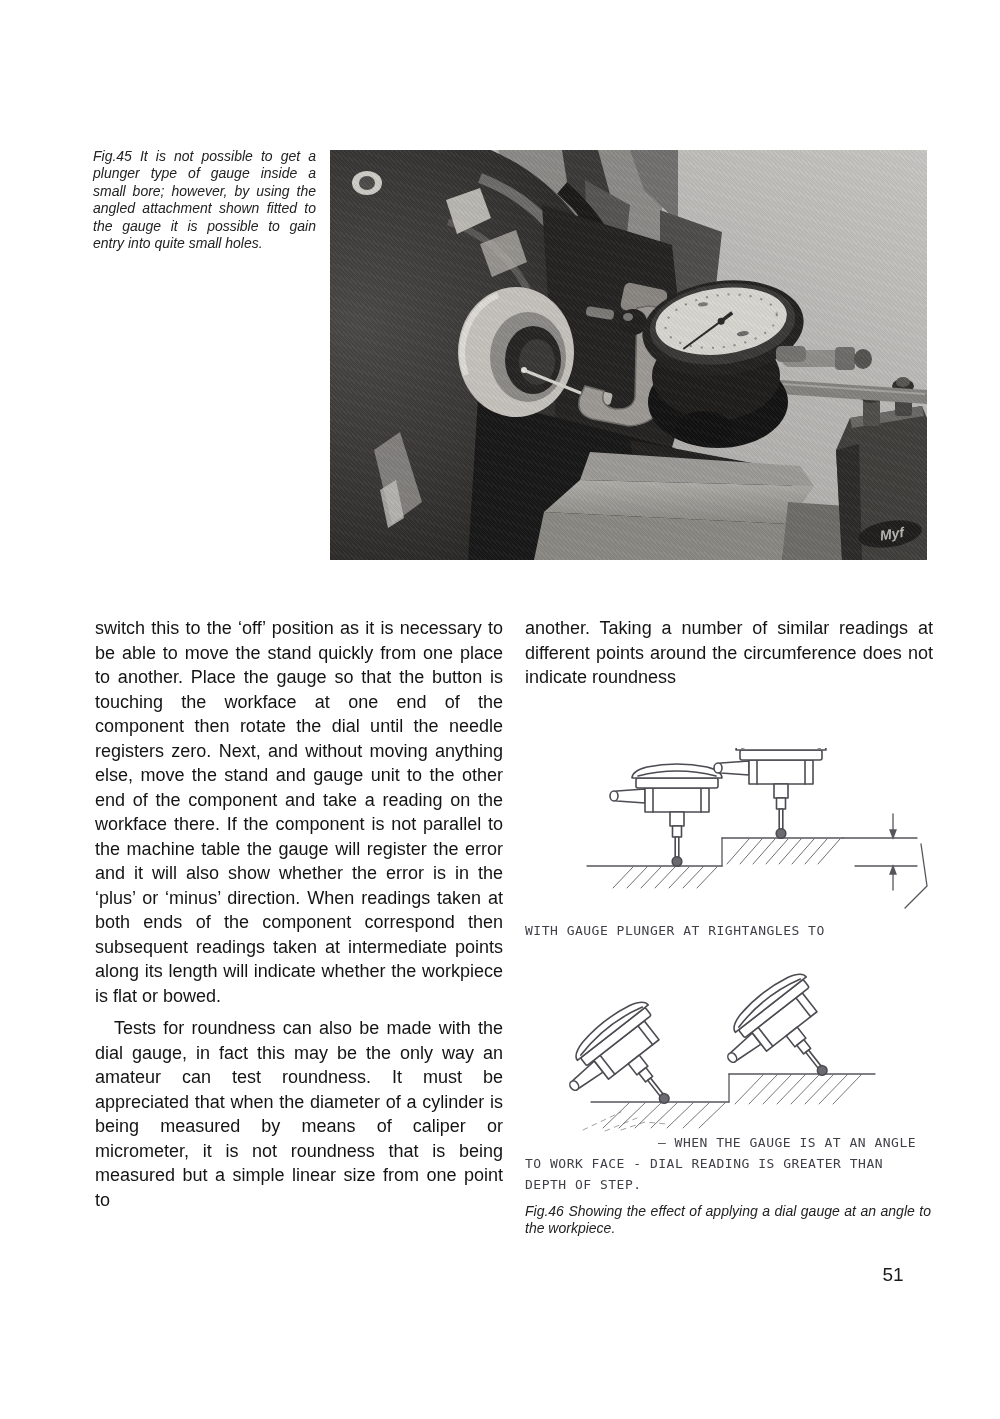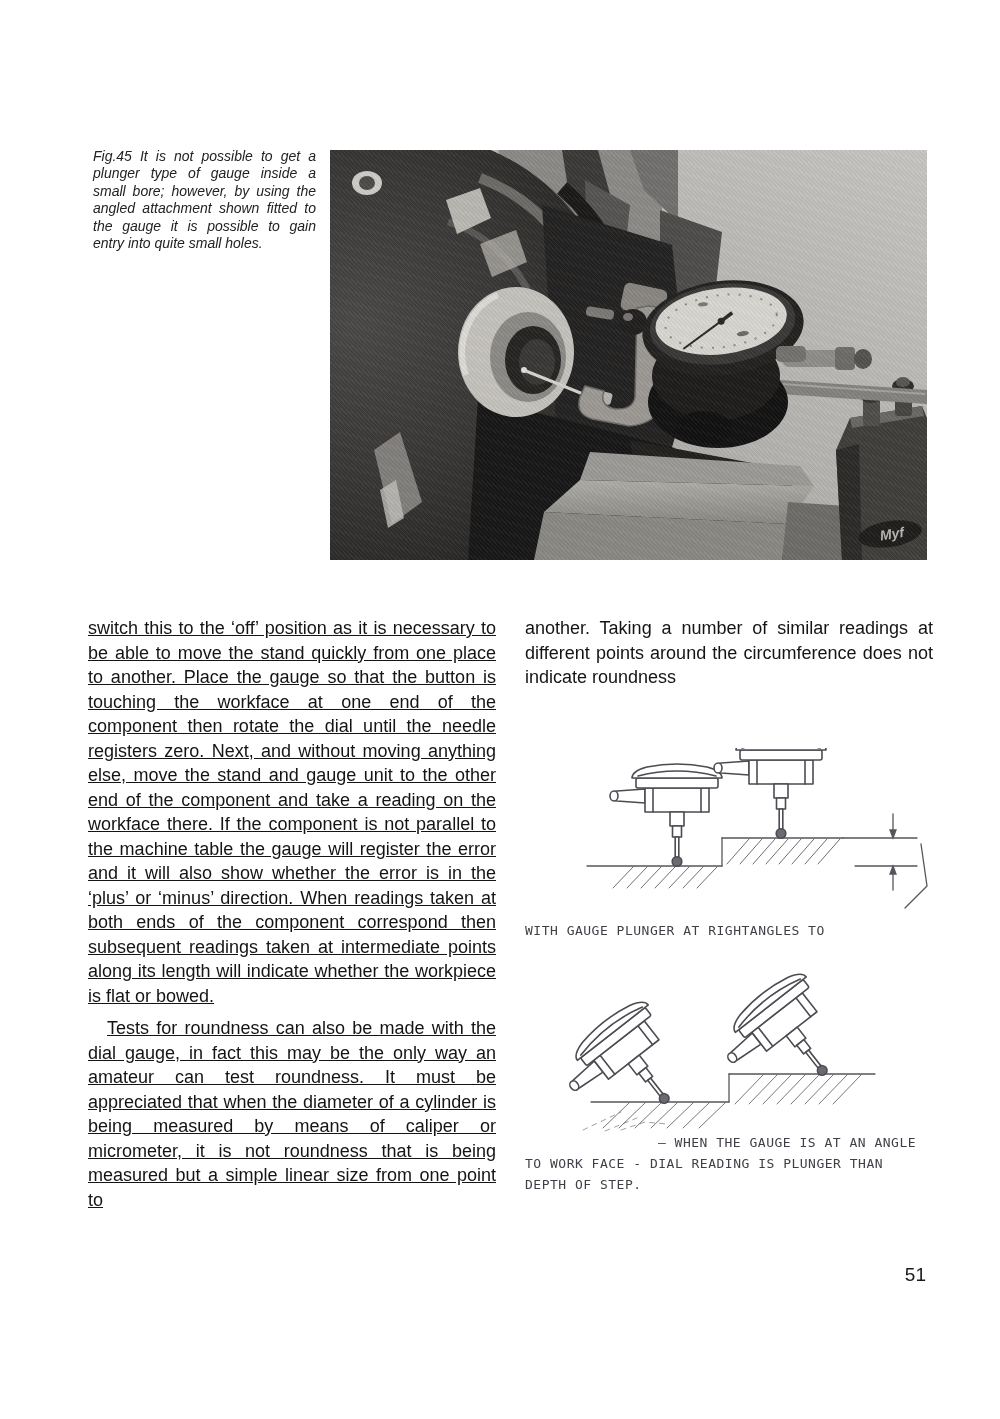--- a/index.html
+++ b/index.html
@@ -17,35 +17,35 @@
          background:#b2b0ad;}
   .photo svg{display:block;width:100%;height:100%;}
   .photo::after{content:"";position:absolute;inset:0;pointer-events:none;
      background:repeating-linear-gradient(47deg,rgba(255,255,255,.05) 0 1px,rgba(0,0,0,.045) 1px 3px);}
 
   
   .col{position:absolute;top:616px;width:408px;font-size:18px;line-height:24.5px;
        text-align:justify;color:#141414;hyphens:auto;-webkit-hyphens:auto;}
   .col p{margin:0;}
   .col p.indent{text-indent:19px;margin-top:8px;}
-  .col-left{left:88px;text-decoration:underline;}
+  .col-left{left:95px;}
   .col-right{left:525px;}
 
   
   .diagram{position:absolute;left:525px;width:406px;}
   .diag1{top:748px;}
   .diag2{top:972px;}
   .diagram svg{display:block;width:100%;}
   .hand{font-family:"DejaVu Sans Mono",monospace;font-size:13px;line-height:22px;
         letter-spacing:.5px;color:#3f3f47;white-space:nowrap;
         text-decoration-thickness:1px;text-underline-offset:4px;}
   .hand.ind{padding-left:118px;text-align:center;}
   .diag2 .hand{line-height:21px;}
 
-  .pagenum{position:absolute;left:860px;top:1264px;width:66px;text-align:right;
+  .pagenum{position:absolute;left:860px;top:1264px;width:66px;text-align:center;
            font-size:19px;color:#1a1a1a;}
 </style>
 </head>
 <body>
 
 <div class="page">
 
   <div class="figcap cap45">Fig.45 It is not possible to get a plunger type of gauge inside a small bore; however, by using the angled attachment shown fitted to the gauge it is possible to gain entry into quite small holes.</div>
 
   <div class="photo">
@@ -269,20 +269,21 @@
         <g stroke-width="1" opacity="0.55" stroke-dasharray="5 5">
           <line x1="58" y1="158" x2="96" y2="140"></line>
           <line x1="80" y1="159" x2="112" y2="146"></line>
           <polyline points="96,158 120,150 142,152" fill="none"></polyline>
         </g>
       </g>
       <use href="#gaugeU" transform="translate(142,130) rotate(-38)"></use>
       <use href="#gaugeU2" transform="translate(300,102) rotate(-38)"></use>
     </svg>
     <div class="hand ind">– WHEN THE GAUGE IS AT AN ANGLE</div>
-    <div class="hand">TO WORK FACE - DIAL READING IS PLUNGER THAN</div>
+    <div class="hand">TO WORK FACE - DIAL READING IS GREATER THAN</div>
     <div class="hand">DEPTH OF STEP.</div>
   </div>
 
+  <div class="figcap cap46">Fig.46 Showing the effect of applying a dial gauge at an angle to the workpiece.</div>
 
   <div class="pagenum">51</div>
 
 </div>
 
 </body></html>

